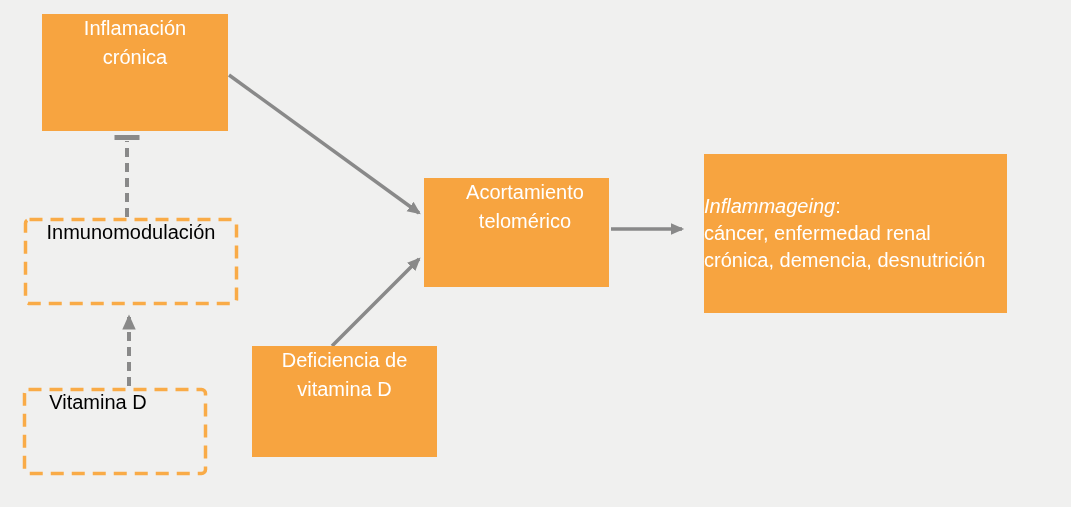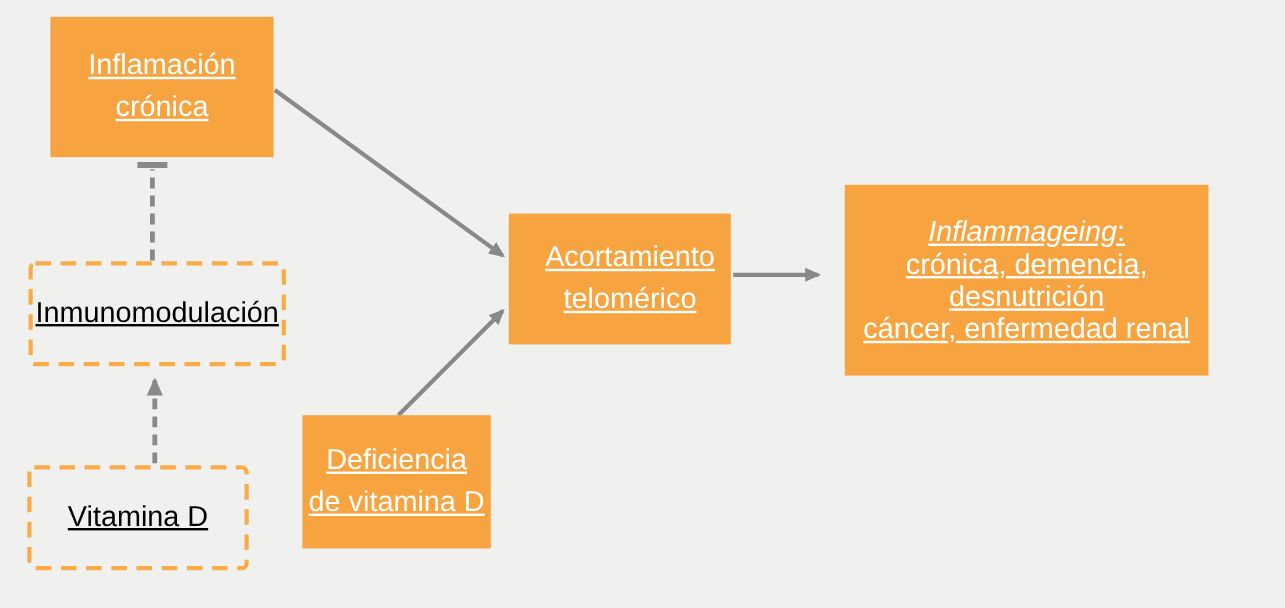--- a/index.html
+++ b/index.html
@@ -14,41 +14,40 @@
   .connector-layer {
     position: absolute;
     left: 0; top: 0;
     width: 1071px; height: 507px;
     z-index: 1;
   }
   .node {
     position: absolute;
     z-index: 2;
     display: flex;
-    align-items: center;
+    align-items: flex-start;
     justify-content: center;
     text-align: center;
     box-sizing: border-box;
-    font-size: 24px;
+    font-size: 20px;
     line-height: 1.45;
-    text-decoration: underline;
   }
   .node.solid {
     background: #F7A440;
     color: #FFFFFF;
   }
   .node.ghost {
     background: transparent;
     color: #000000;
   }
   .node-inflamacion   { left: 42px;  top: 14px;  width: 186px; height: 117px; }
   .node-inflamacion .lbl   { display: inline-block; max-width: 130px; }
   .node-inmuno        { left: 24px;  top: 218px; width: 214px; height: 87px; }
-  .node-vitamina      { left: 23px;  top: 388px; width: 184px; height: 87px; }
-  .node-deficiencia   { left: 252px; top: 346px; width: 157px; height: 111px; }
+  .node-vitamina      { left: 6px;  top: 388px; width: 184px; height: 87px; }
+  .node-deficiencia   { left: 252px; top: 346px; width: 185px; height: 111px; }
   .node-deficiencia .lbl   { display: inline-block; max-width: 150px; }
   .node-acortamiento  { left: 424px; top: 178px; width: 185px; height: 109px; padding-left: 17px; }
   .node-acortamiento .lbl  { display: inline-block; max-width: 145px; }
   .node-inflammageing {
     left: 704px; top: 154px; width: 303px; height: 159px;
     flex-direction: column;
     line-height: 27px;
   }
   .node-inflammageing .title-italic { font-style: italic; }
 </style>
@@ -96,17 +95,17 @@
   </div>
 
   <div class="node solid node-acortamiento">
     <span class="lbl">Acortamiento telomérico</span>
   </div>
 
   <div class="node solid node-inflammageing">
     <div>
       <span class="title-italic">Inflammageing</span><span>:</span>
     </div>
+    <div>cáncer, enfermedad renal</div>
     <div>crónica, demencia, desnutrición</div>
-    <div>cáncer, enfermedad renal</div>
   </div>
 
 </div>
 
 </body></html>

